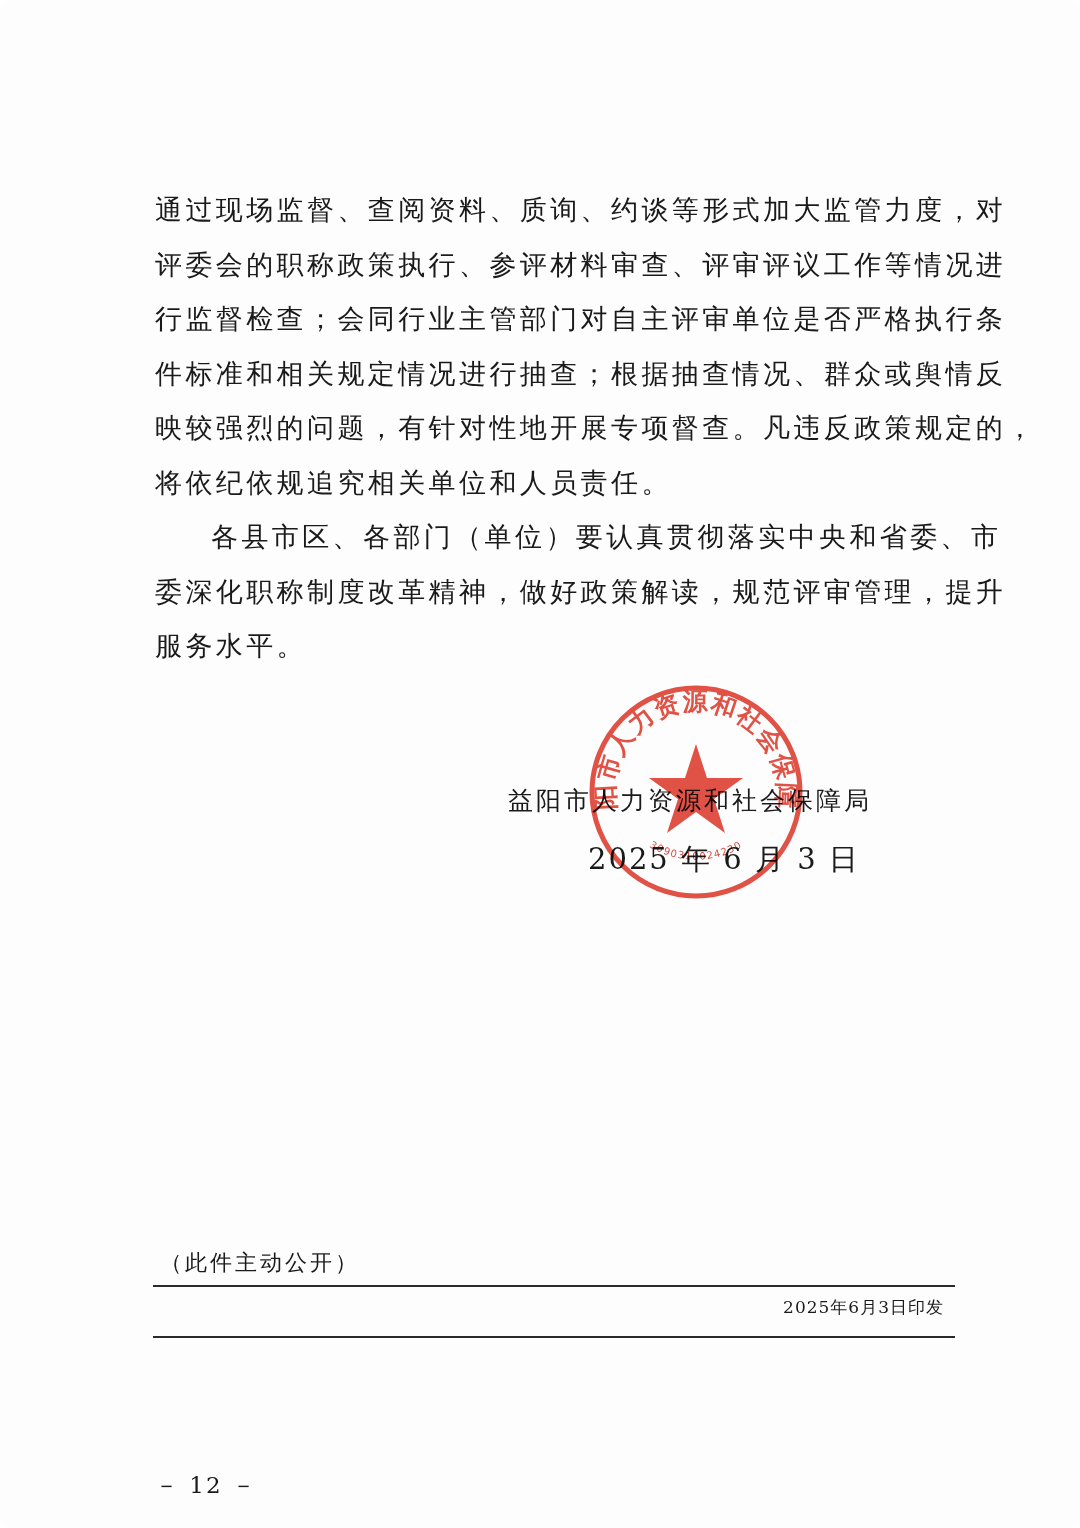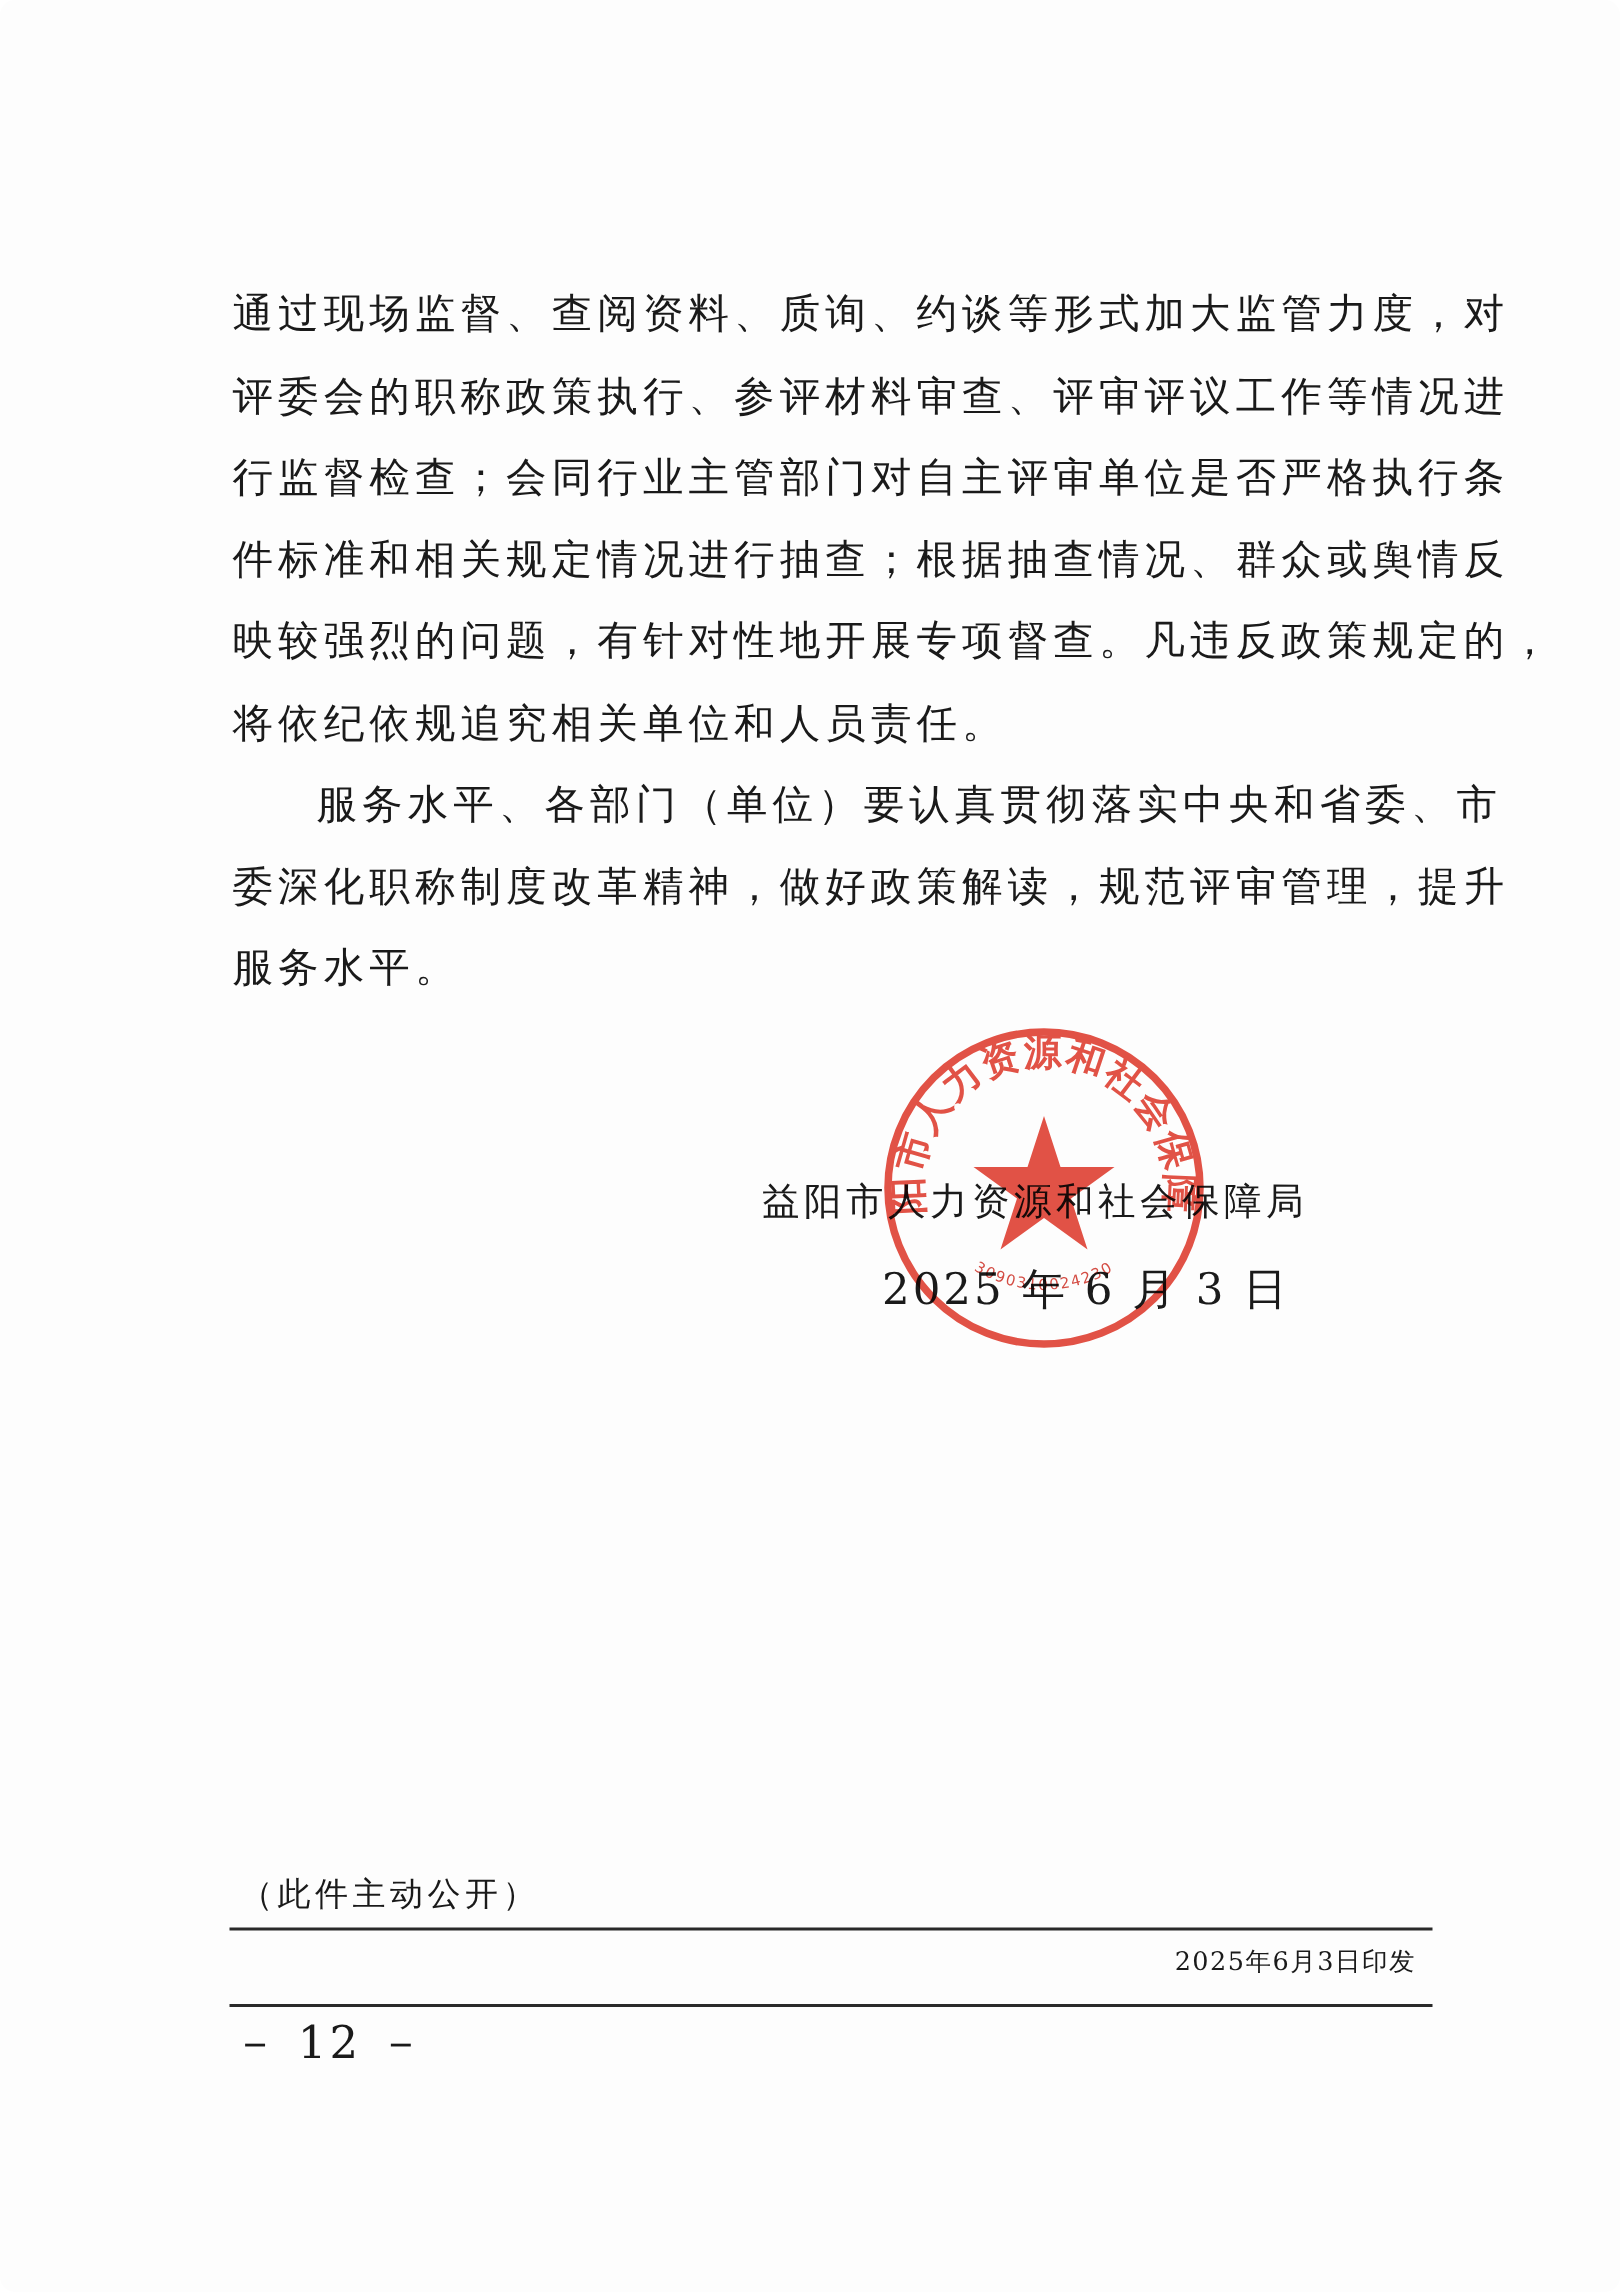--- a/index.html
+++ b/index.html
@@ -101,42 +101,42 @@
       position: absolute;
       right: 136px;
       top: 1296px;
       font-size: 17px;
       letter-spacing: 1px;
       white-space: nowrap;
     }
     .page-number {
       position: absolute;
       left: 155px;
-      top: 1342px;
-      font-size: 30px;
+      top: 1470px;
+      font-size: 23px;
       letter-spacing: 2px;
       white-space: nowrap;
     }
   </style>
 </head>
 <body>
 
 <div class="page">
 
   <div class="body-text">
     <div class="para">
       <span class="line">通过现场监督、查阅资料、质询、约谈等形式加大监管力度，对</span>
       <span class="line">评委会的职称政策执行、参评材料审查、评审评议工作等情况进</span>
       <span class="line">行监督检查；会同行业主管部门对自主评审单位是否严格执行条</span>
       <span class="line">件标准和相关规定情况进行抽查；根据抽查情况、群众或舆情反</span>
       <span class="line">映较强烈的问题，有针对性地开展专项督查。凡违反政策规定的，</span>
       <span class="line">将依纪依规追究相关单位和人员责任。</span>
     </div>
     <div class="para">
-      <span class="line indent">服务水平、各部门（单位）要认真贯彻落实中央和省委、市</span>
+      <span class="line indent">各县市区、各部门（单位）要认真贯彻落实中央和省委、市</span>
       <span class="line">委深化职称制度改革精神，做好政策解读，规范评审管理，提升</span>
       <span class="line">服务水平。</span>
     </div>
   </div>
 
   <div class="signature">益阳市人力资源和社会保障局</div>
   <div class="date">2025 年 6 月 3 日</div>
 
   <svg class="seal" viewBox="0 0 220 220" xmlns="http://www.w3.org/2000/svg">
     <defs>

